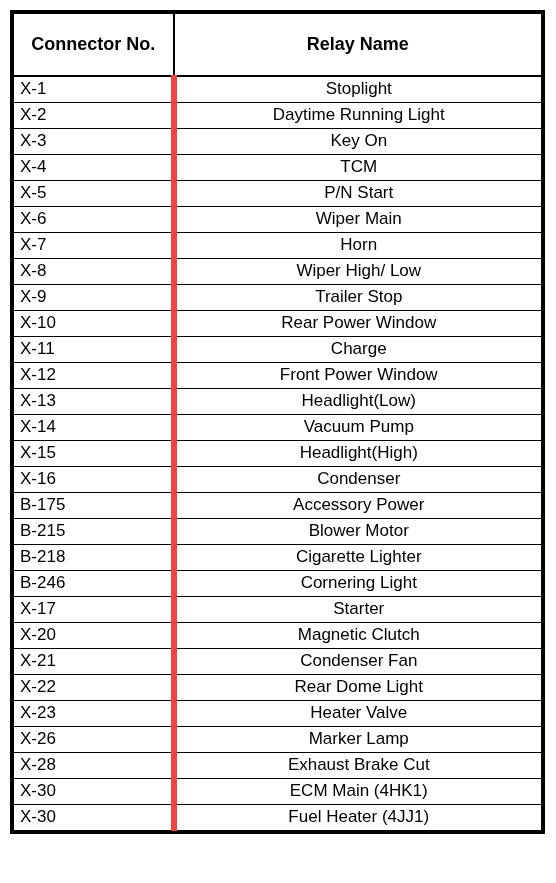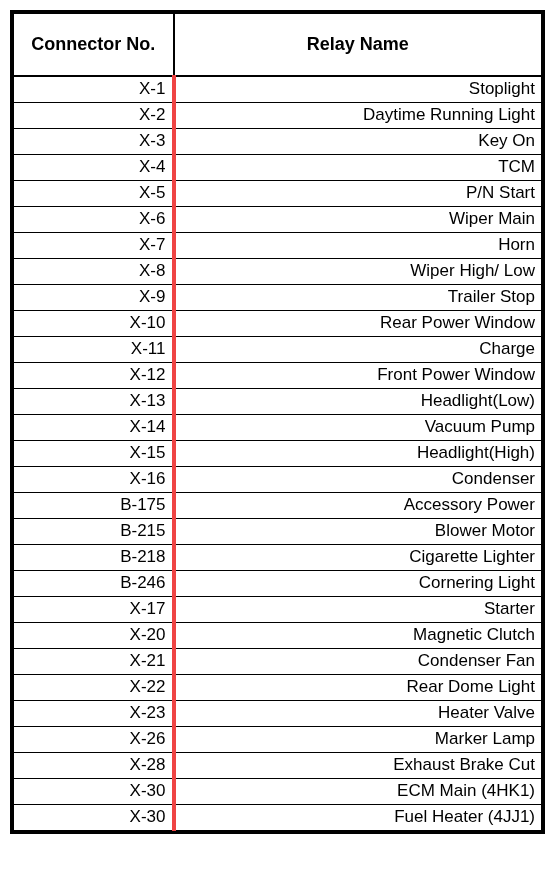--- a/index.html
+++ b/index.html
@@ -34,26 +34,26 @@
       margin-left: 40px;
     }
     td {
       font-size: 17px;
       padding: 2px 6px;
       border: 1px solid #000;
       height: 26px;
       vertical-align: middle;
     }
     td.connector {
-      text-align: right;
+      text-align: left;
       border-right: 2px solid #000;
     }
     td.relay {
-      text-align: right;
-      border-left: 4px solid #ef4444;
+      text-align: center;
+      border-left: 6px solid #ef4444;
       margin-left: 8px;
     }
     thead tr th {
       border-bottom: 2px solid #000;
     }
     tbody tr:first-child td {
       border-top: 2px solid #000;
     }
   </style>
 </head>

